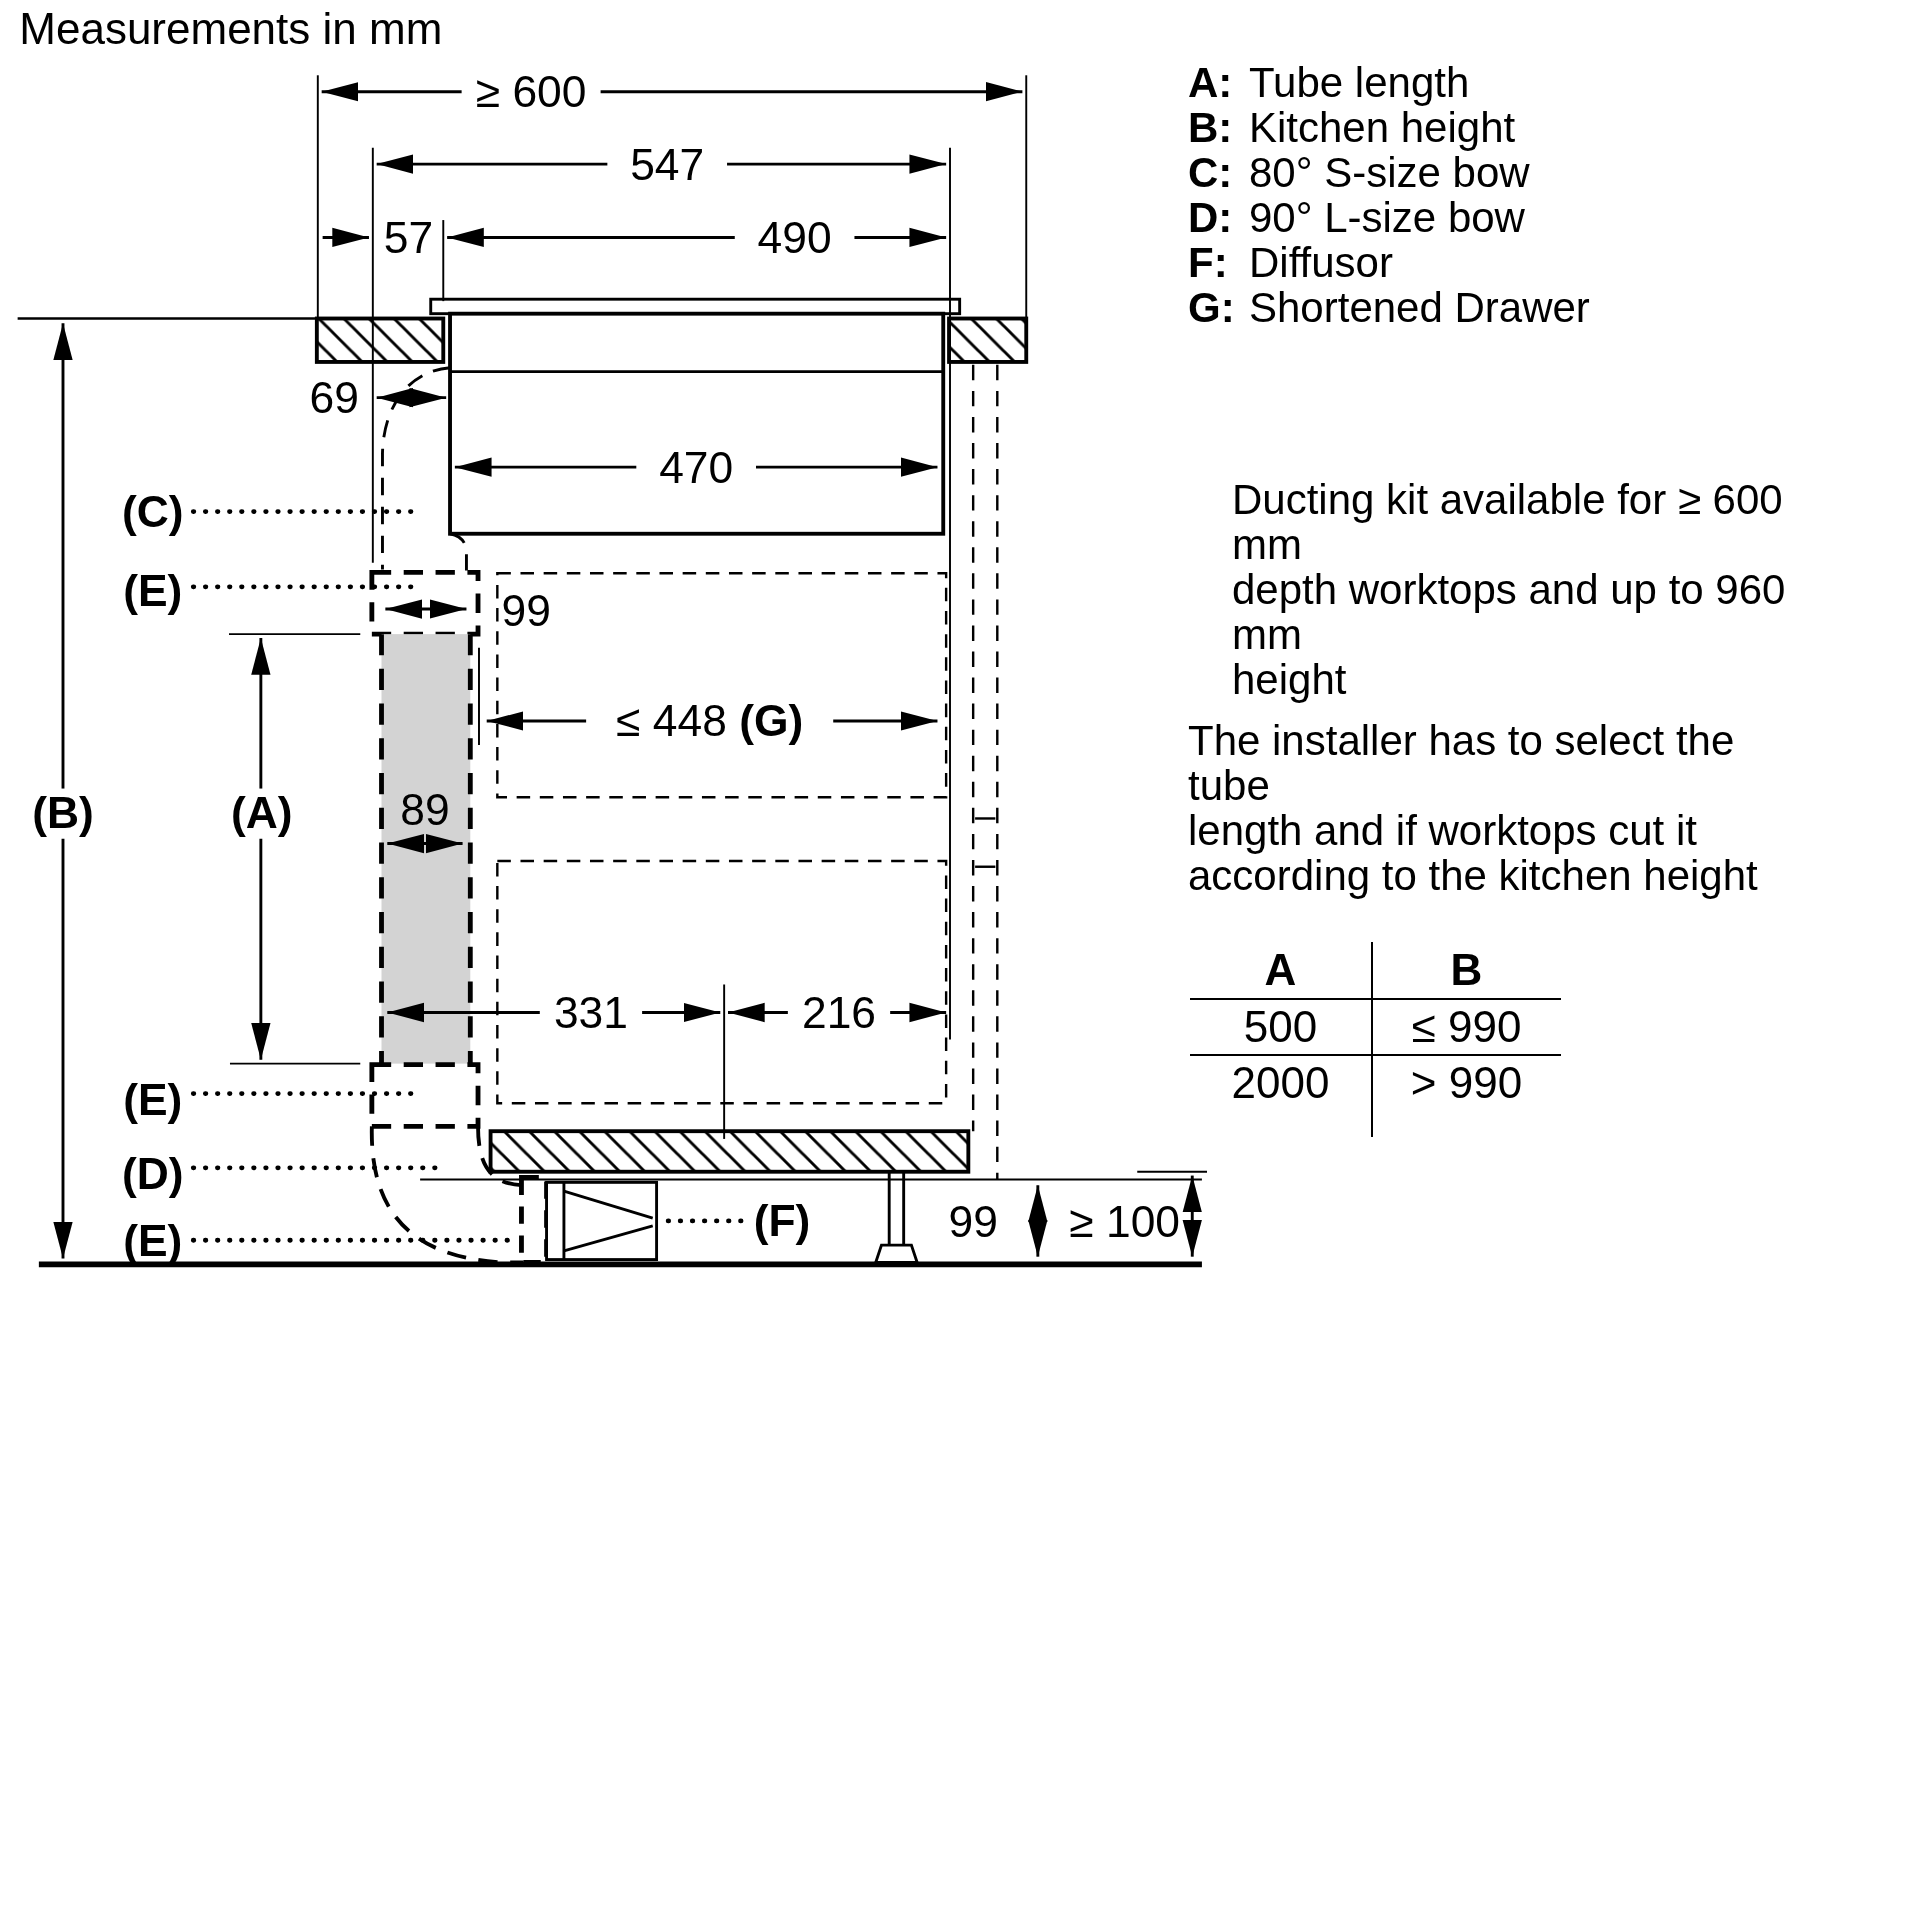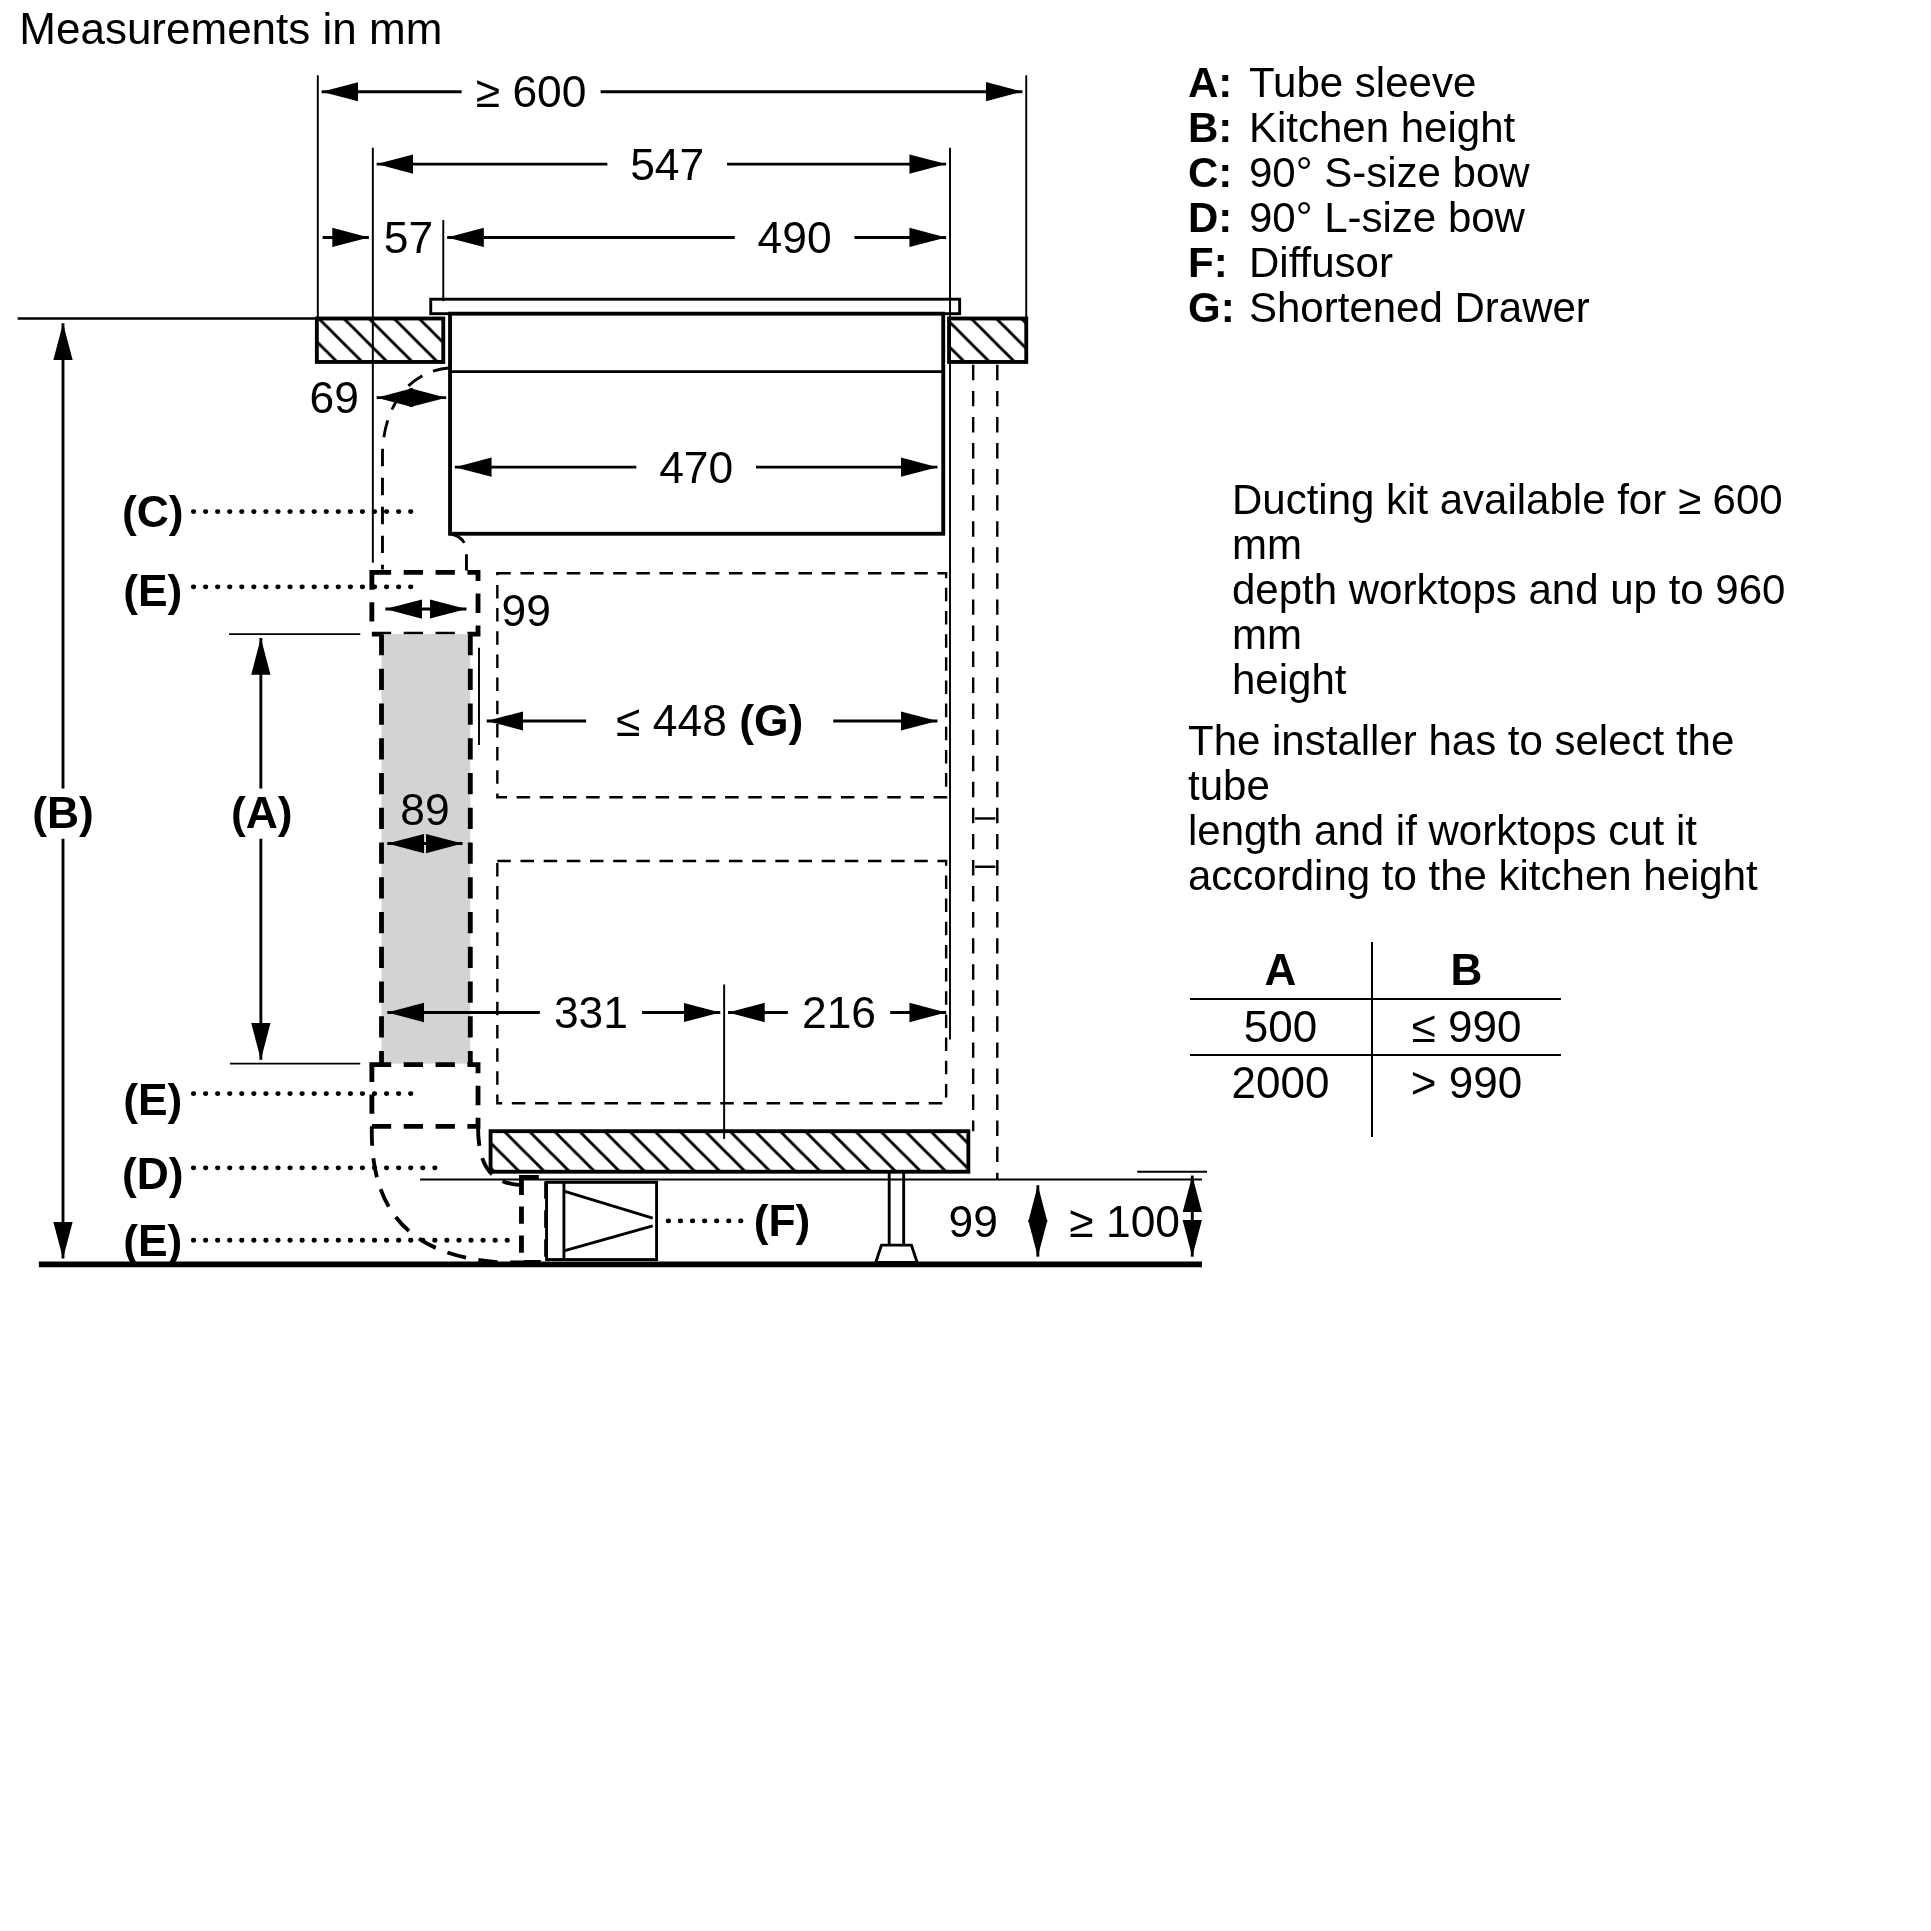--- a/index.html
+++ b/index.html
@@ -173,23 +173,23 @@
     <text class="bold" x="271" y="858" text-anchor="middle">(A)</text>
     <text class="bold" x="158" y="546" text-anchor="middle">(C)</text>
     <text class="bold" x="158" y="628" text-anchor="middle">(E)</text>
     <text class="bold" x="158" y="1155" text-anchor="middle">(E)</text>
     <text class="bold" x="158" y="1232" text-anchor="middle">(D)</text>
     <text class="bold" x="158" y="1301" text-anchor="middle">(E)</text>
     <text class="bold" x="810" y="1281" text-anchor="middle">(F)</text>
   </svg>
 
   <div id="legend">
-    <div class="legend-item"><span class="lk">A:</span><span>Tube sleeve</span></div>
+    <div class="legend-item"><span class="lk">A:</span><span>Tube length</span></div>
     <div class="legend-item"><span class="lk">B:</span><span>Kitchen height</span></div>
-    <div class="legend-item"><span class="lk">C:</span><span>90° S-size bow</span></div>
+    <div class="legend-item"><span class="lk">C:</span><span>80° S-size bow</span></div>
     <div class="legend-item"><span class="lk">D:</span><span>90° L-size bow</span></div>
     <div class="legend-item"><span class="lk">F:</span><span>Diffusor</span></div>
     <div class="legend-item"><span class="lk">G:</span><span>Shortened Drawer</span></div>
   </div>
 
   <div class="note" id="note-ducting">
     <span>Ducting kit available for ≥ 600 mm</span>
     <span>depth worktops and up to 960 mm</span>
     <span>height</span>
   </div>

